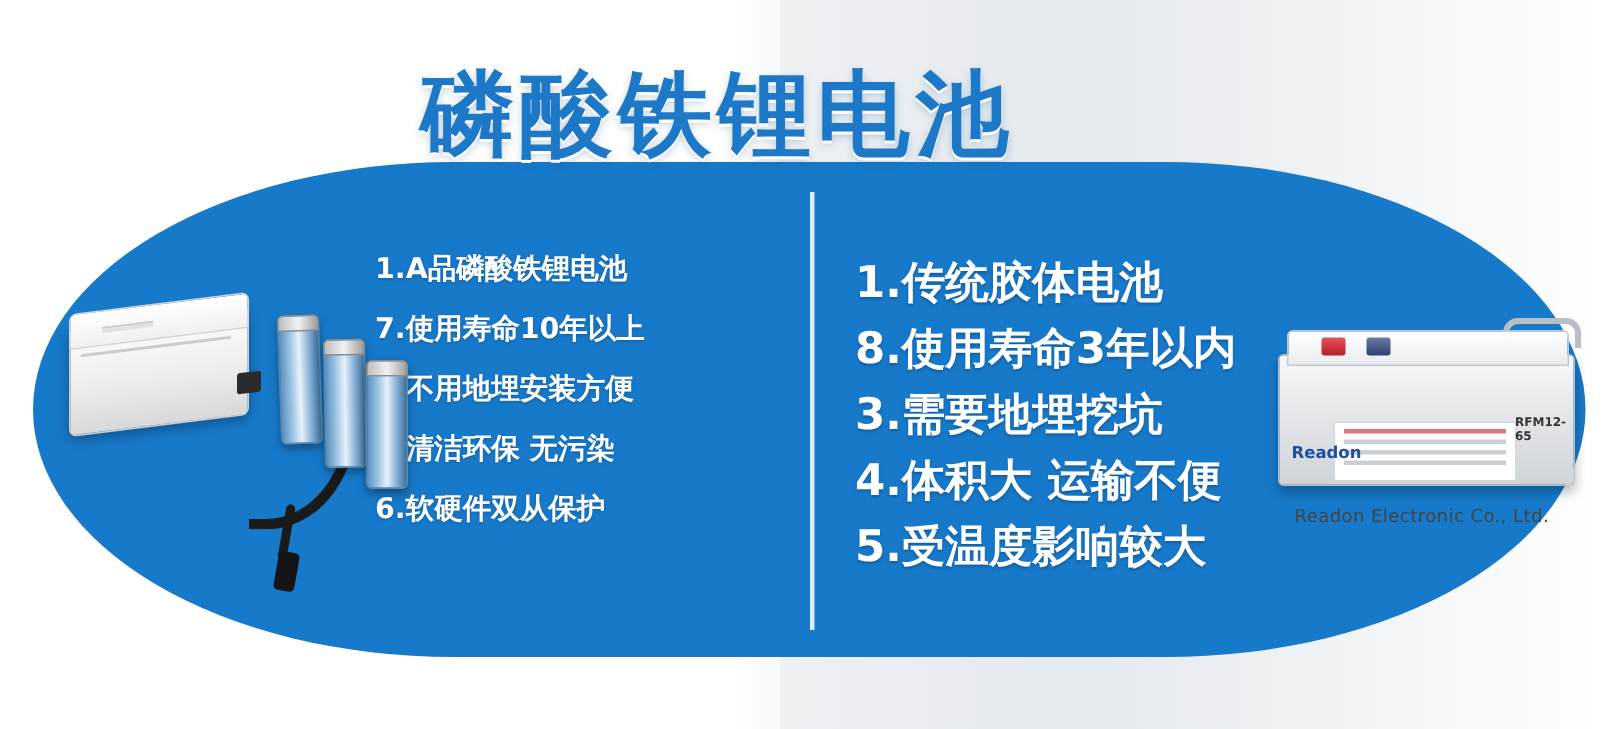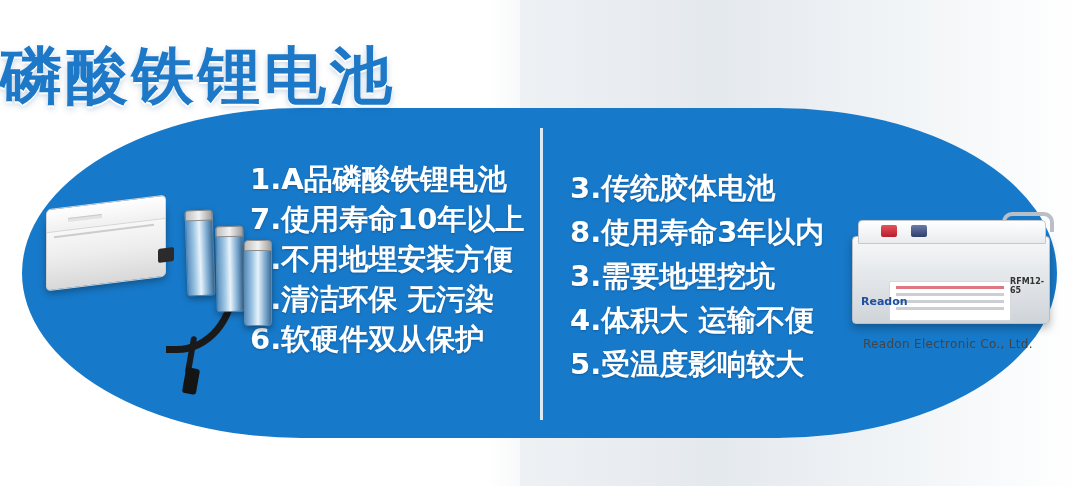--- a/index.html
+++ b/index.html
@@ -16,20 +16,21 @@
     overflow:hidden;
   }
   
   .bg-panel{
     position:absolute;top:0;left:520px;width:560px;height:486px;
     background:linear-gradient(to right,#eef1f4 0%,#e4e9ee 35%,#f2f5f7 70%,#ffffff 100%);
   }
   
   .title{
     position:absolute;left:0;top:34px;width:957px;
+    text-align:center;
     font-size:62px;
     font-weight:bold;
     letter-spacing:4px;
     color:#1d79c8;
     text-shadow:0 2px 0 #ffffff, 0 3px 6px rgba(0,70,130,0.25);
     font-family:"DejaVu Sans","Liberation Sans",sans-serif;
     z-index:6;
   }
   
   .lobe{
@@ -58,21 +59,21 @@
   .col{
     position:absolute;z-index:5;
     color:#ffffff;
     font-weight:bold;
     font-family:"DejaVu Sans","Liberation Sans",sans-serif;
     text-shadow:0 1px 2px rgba(0,40,80,0.35);
   }
   .col.left{
     left:250px;top:160px;width:300px;
     text-align:left;
-    font-size:29px;
+    font-size:19px;
     line-height:38px;
   }
   .col.right{
     left:570px;top:168px;width:310px;
     text-align:left;
     font-size:29px;
     line-height:41px;
   }
   .col .line{white-space:nowrap;}
   .col.left .line{margin-bottom:2px;}
@@ -204,21 +205,21 @@
 
   <div class="col left">
     <div class="line">1.A品磷酸铁锂电池</div>
     <div class="line">7.使用寿命10年以上</div>
     <div class="line">3.不用地埋安装方便</div>
     <div class="line">4.清洁环保 无污染</div>
     <div class="line">6.软硬件双从保护</div>
   </div>
 
   <div class="col right">
-    <div class="line">3.传统胶体电池</div>
+    <div class="line">1.传统胶体电池</div>
     <div class="line">8.使用寿命3年以内</div>
     <div class="line">3.需要地埋挖坑</div>
     <div class="line">4.体积大 运输不便</div>
     <div class="line">5.受温度影响较大</div>
   </div>
 
   <div class="prod-left">
     <div class="box-body"></div>
     <div class="box-top"></div>
     <div class="box-seam"></div>

